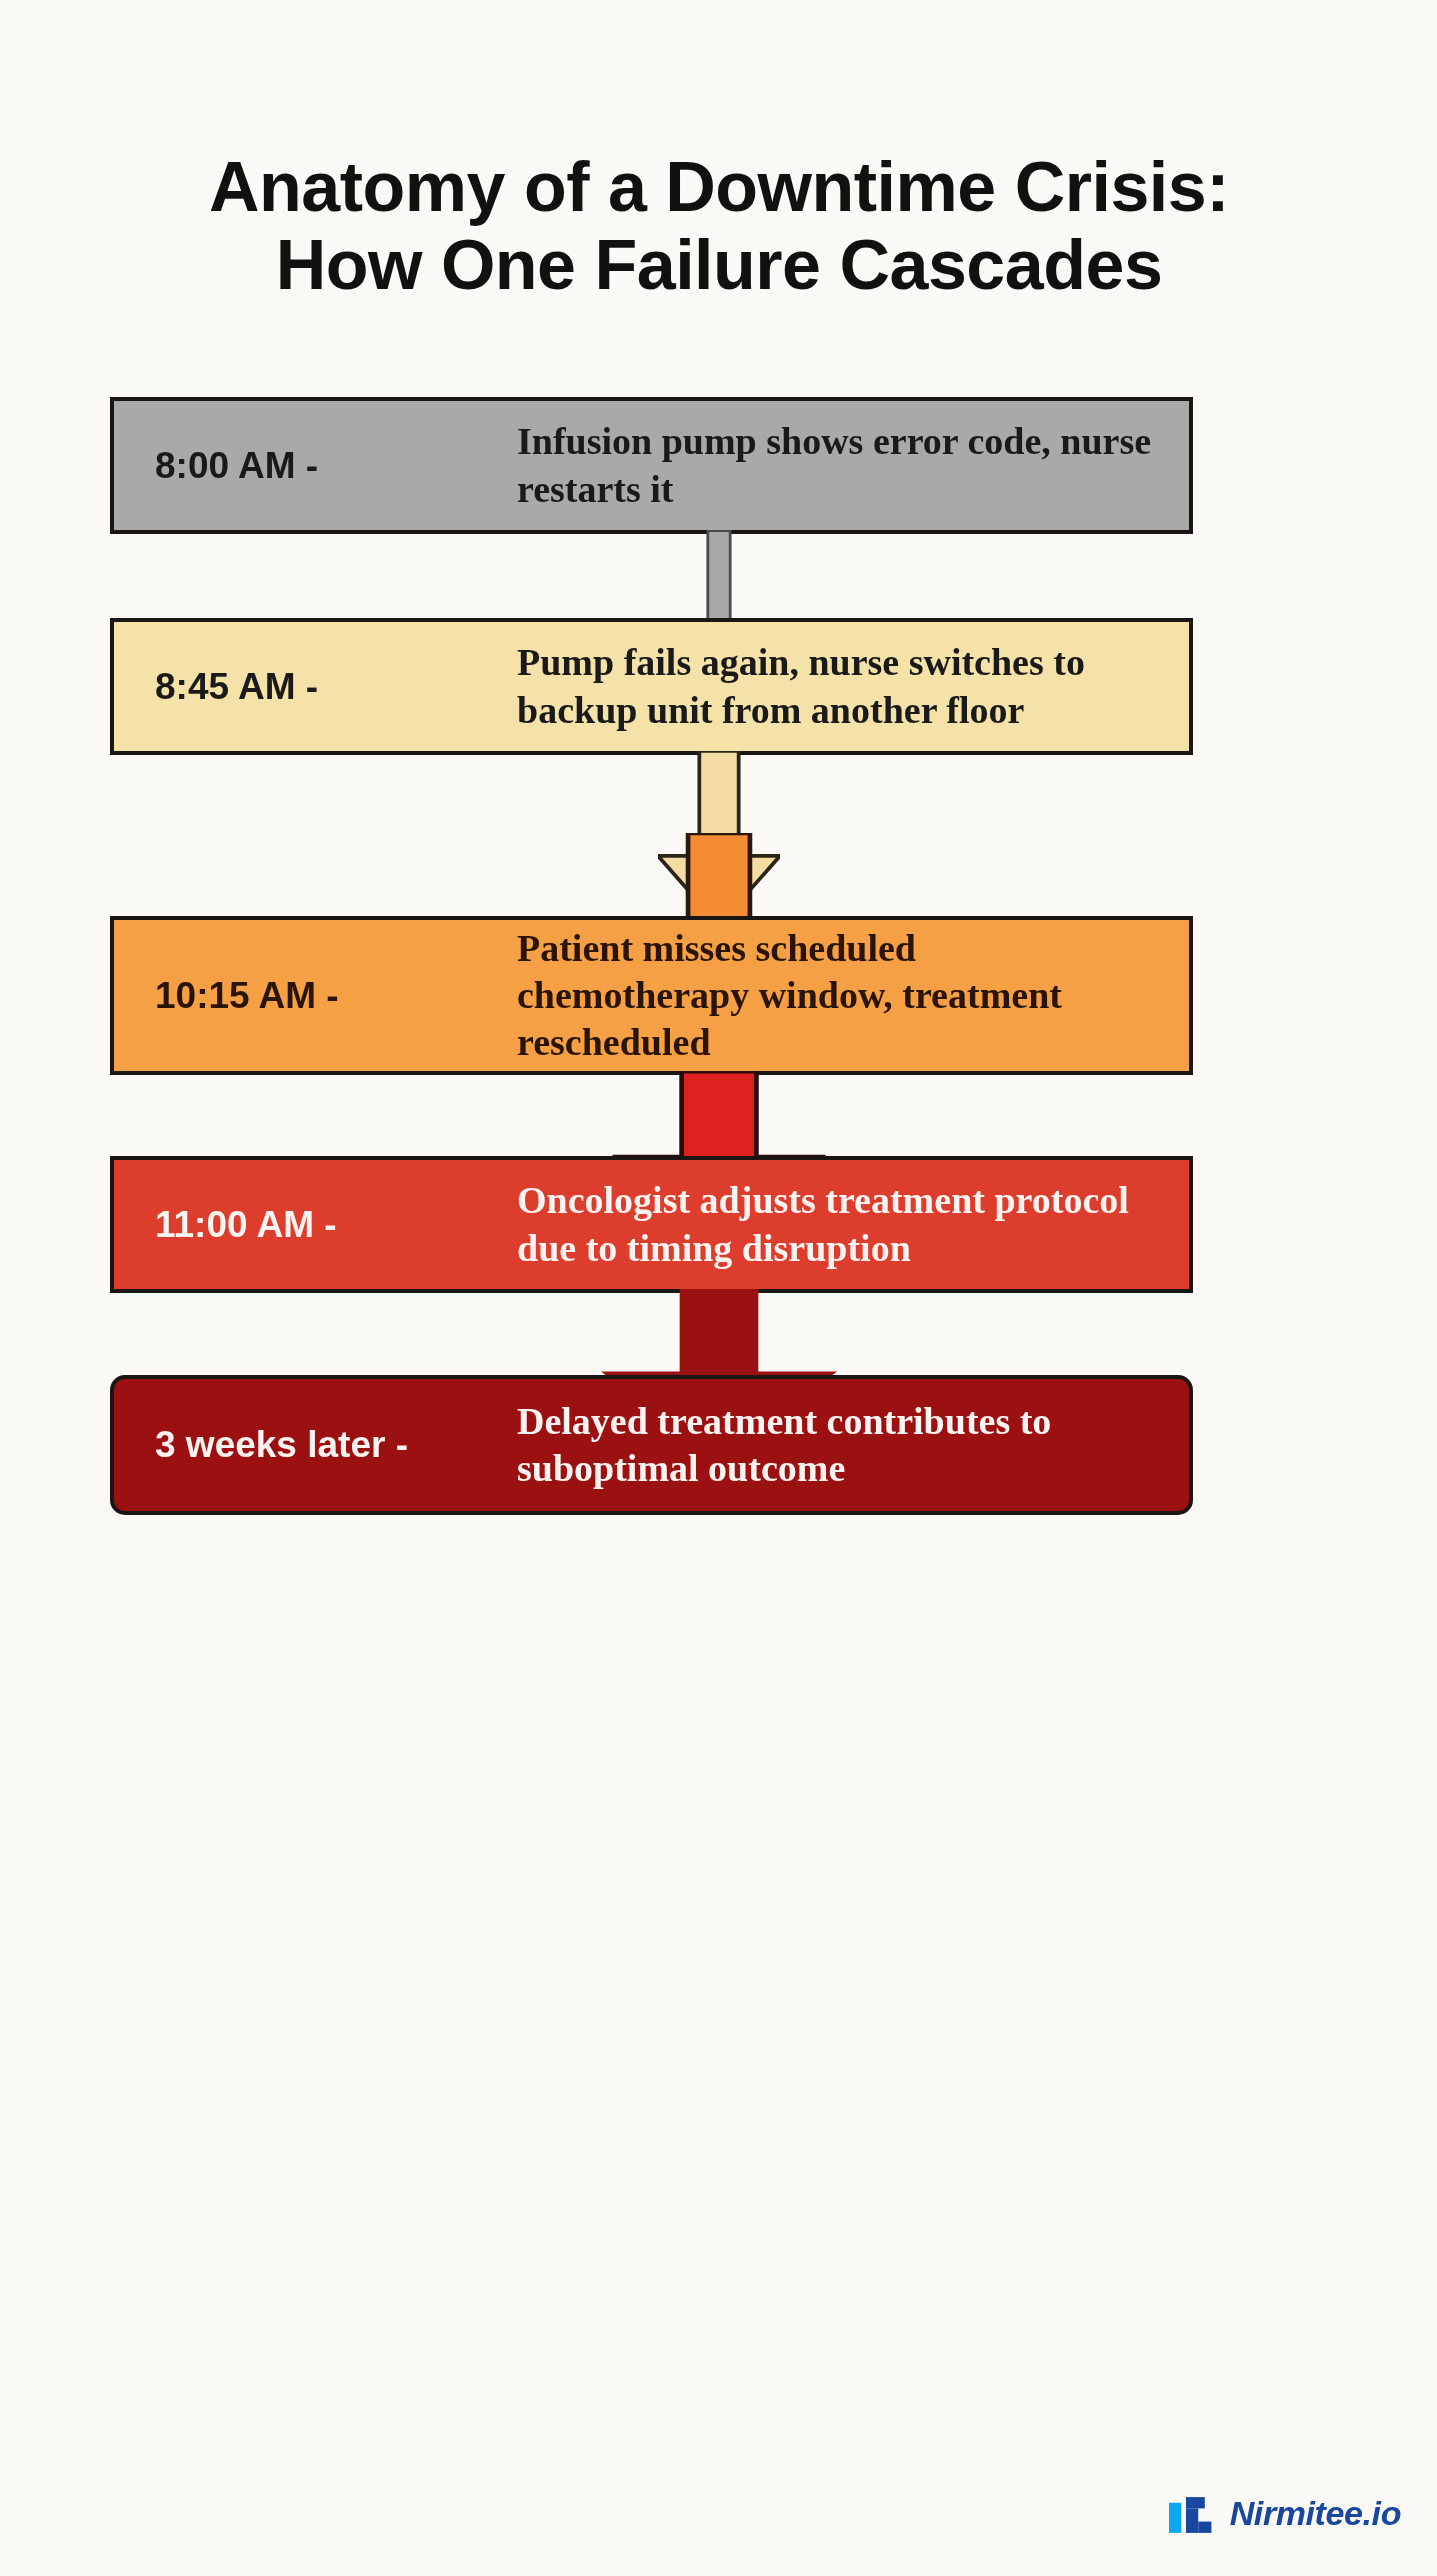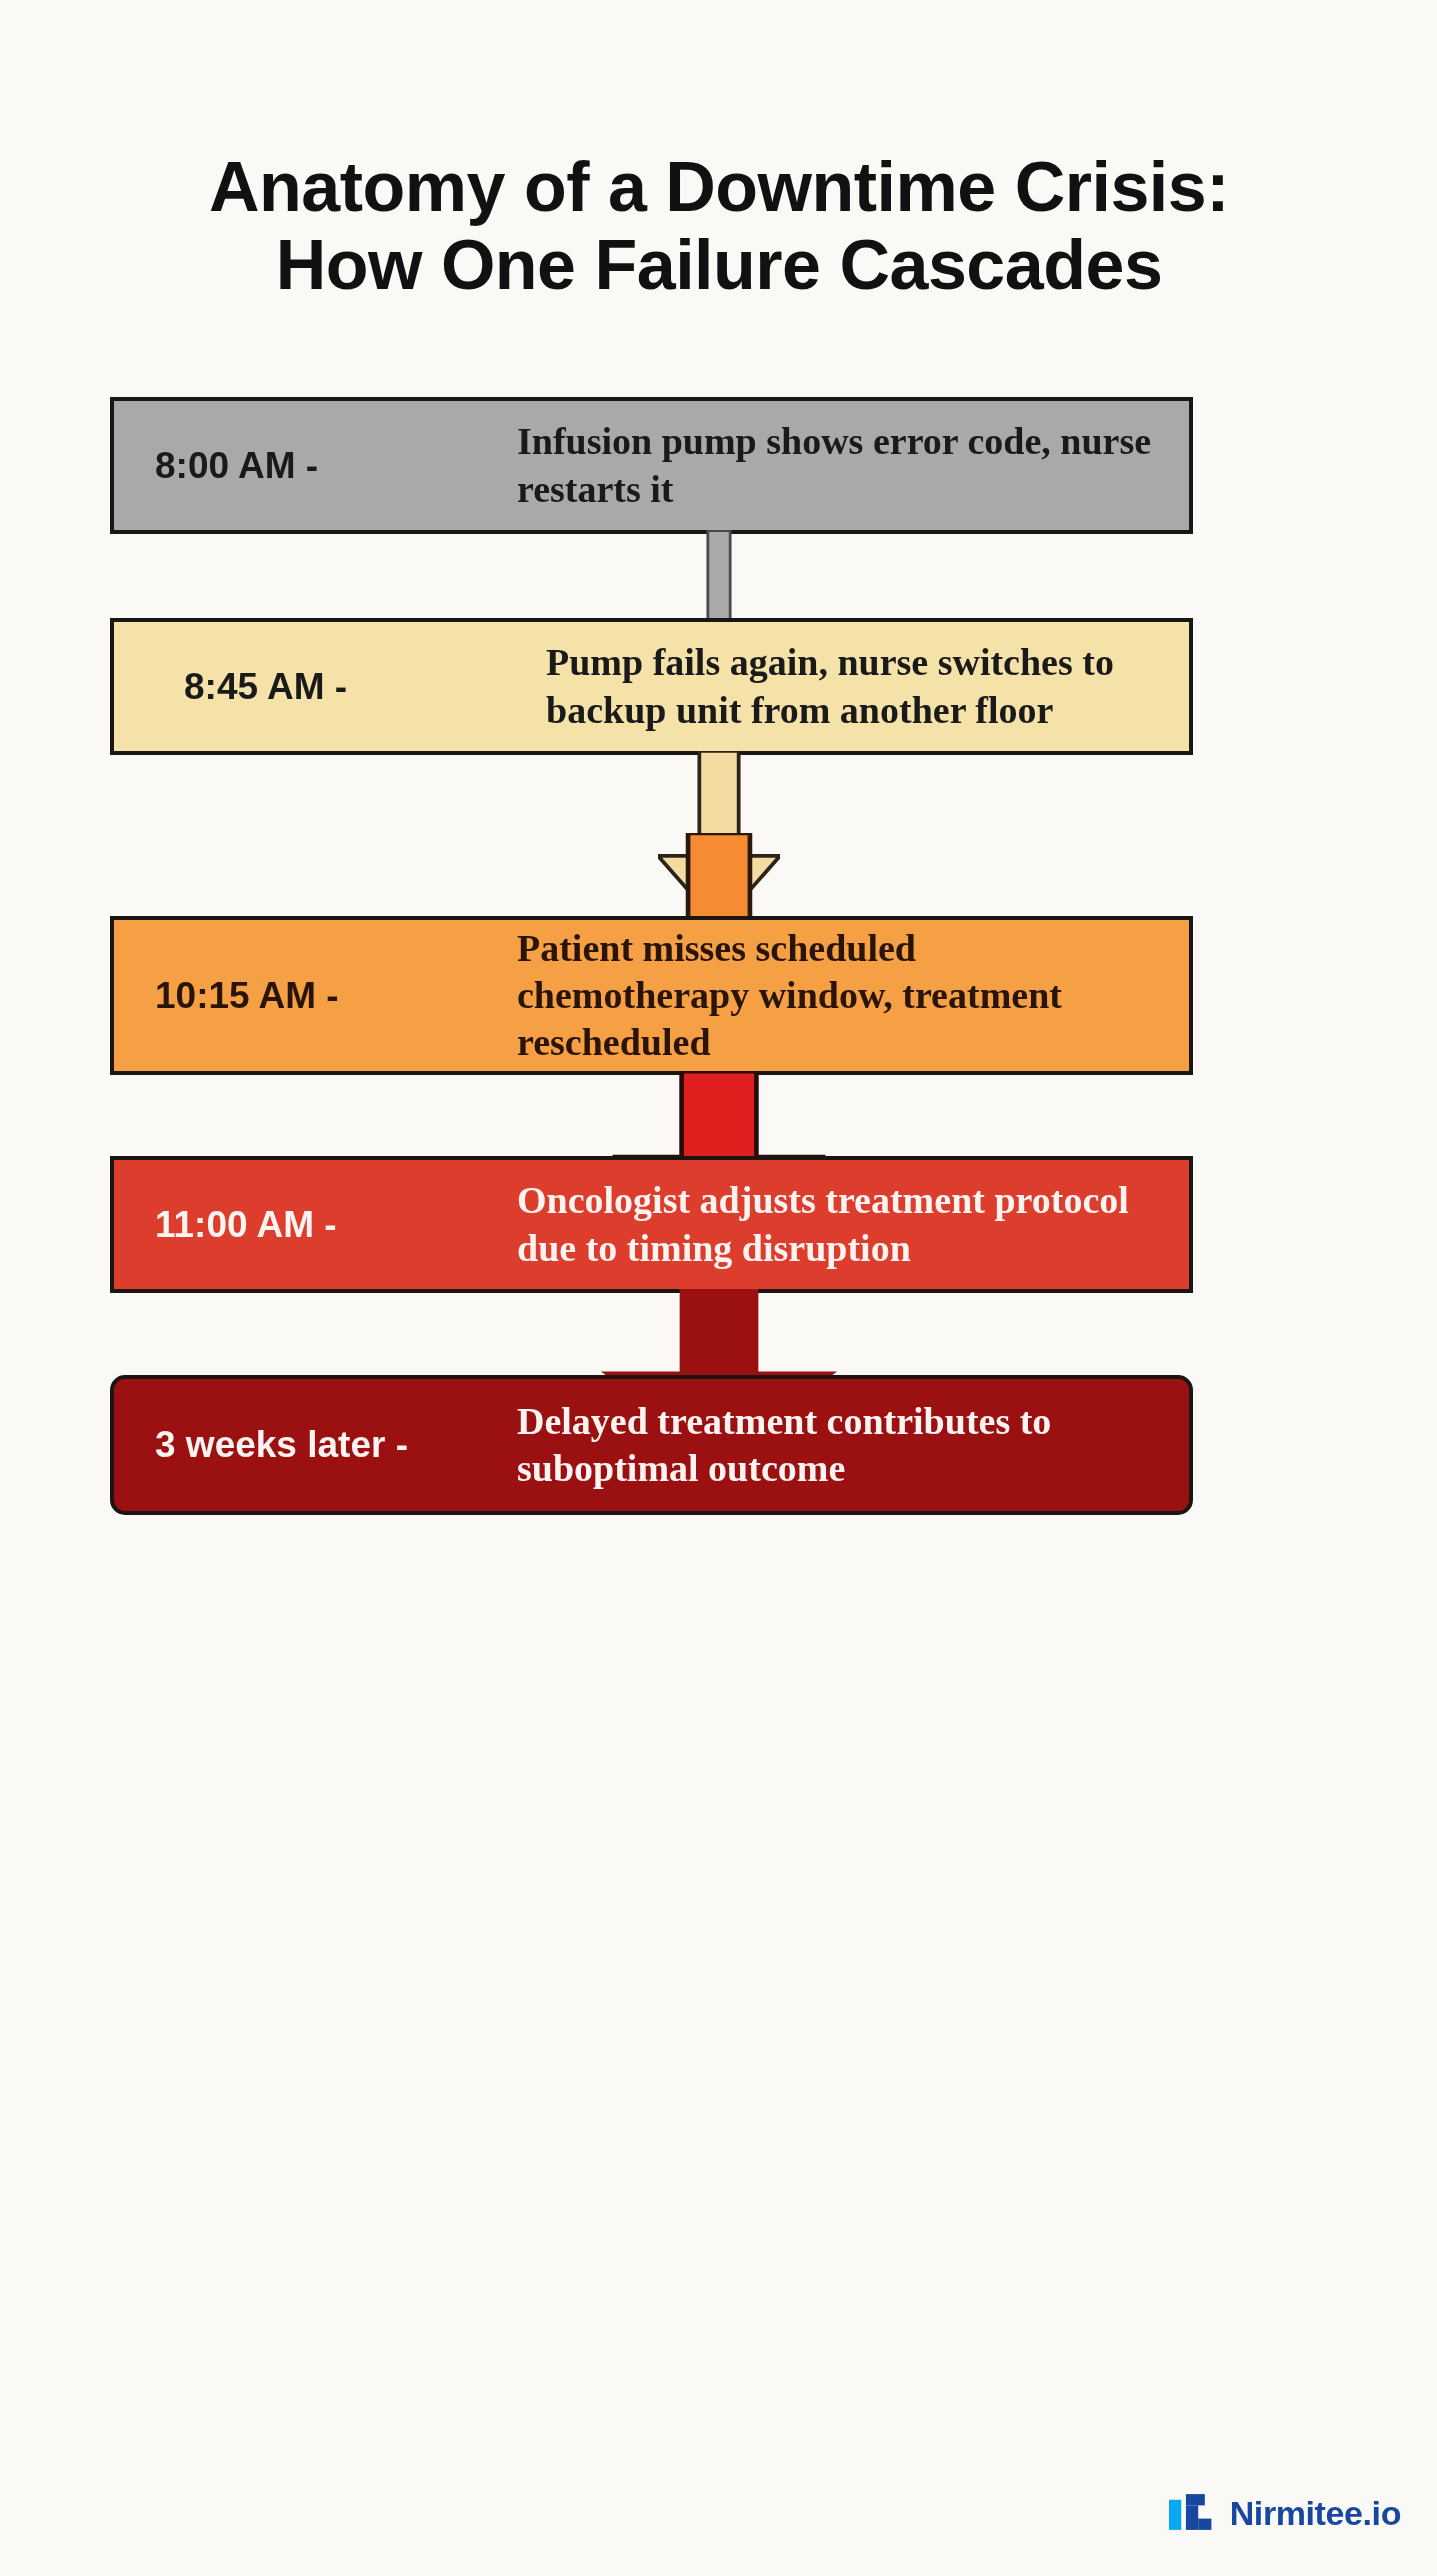--- a/index.html
+++ b/index.html
@@ -97,22 +97,23 @@
     transform: translateX(-50%);
   }
   .arrow svg { display: block; }
 
   
   .footer-logo {
     position: absolute;
     right: 37px;
     bottom: 43px;
     display: flex;
-    align-items: flex-start;
+    align-items: flex-end;
     gap: 12px;
+    font-style: italic;
   }
   .logo-mark { display: block; }
   .logo-text {
     font-size: 34px;
     font-weight: bold;
     color: #17479e;
     letter-spacing: -0.4px;
   }
 </style>
 </head>
@@ -133,21 +134,21 @@
     </div>
 
     <div class="gap g0">
       <div class="arrow">
         <svg width="67" height="178" viewBox="0 0 72 190" aria-hidden="true">
           <polygon points="24,0 48,0 48,120 72,120 36,186 0,120 24,120" fill="#a9a9a9" stroke="#4a4a4a" stroke-width="3"></polygon>
         </svg>
       </div>
     </div>
 
-    <div class="step s1" style="background: rgb(244, 226, 168); color: rgb(26, 26, 26); border-color: rgb(26, 22, 20); padding-left: 29px;">
+    <div class="step s1" style="background: rgb(244, 226, 168); color: rgb(26, 26, 26); border-color: rgb(26, 22, 20);">
       <div class="step-time">8:45 AM -</div>
       <div class="step-desc">Pump fails again, nurse switches to backup unit from another floor</div>
     </div>
 
     <div class="gap g1">
       <div class="arrow">
         <svg width="122" height="178" viewBox="0 0 130 190" aria-hidden="true">
           <polygon points="44,0 86,0 86,112 130,112 65,186 0,112 44,112" fill="#f4dba1" stroke="#2b2418" stroke-width="4"></polygon>
         </svg>
       </div>

